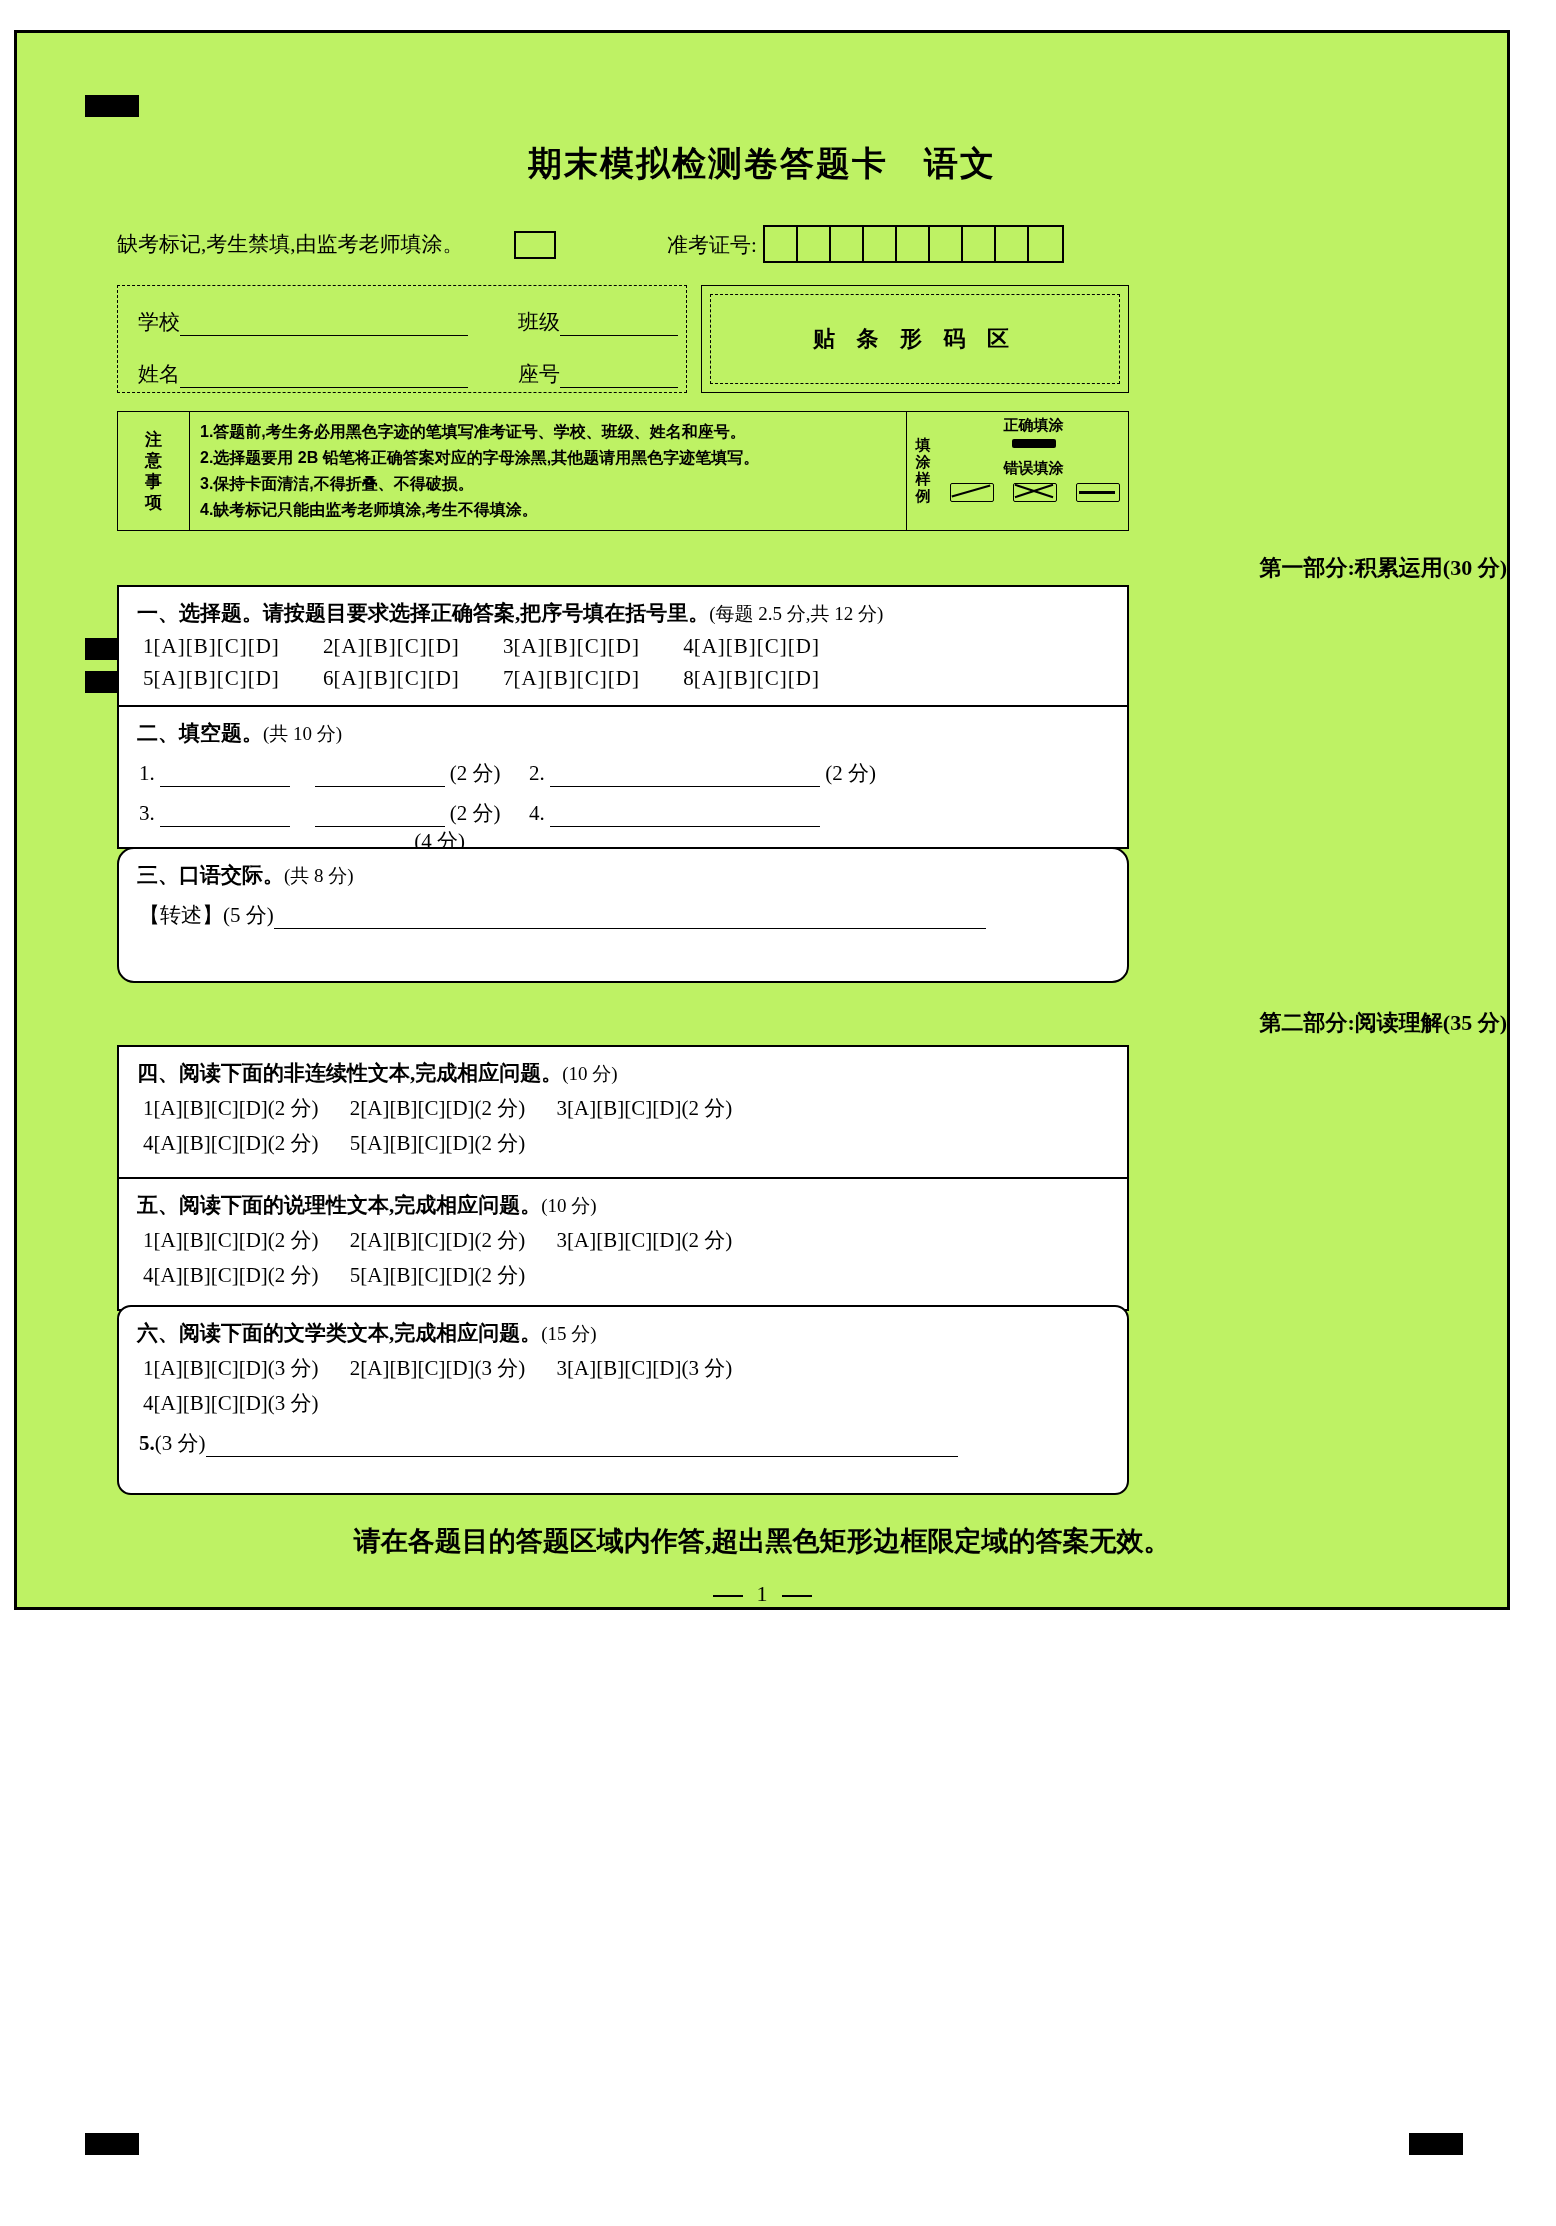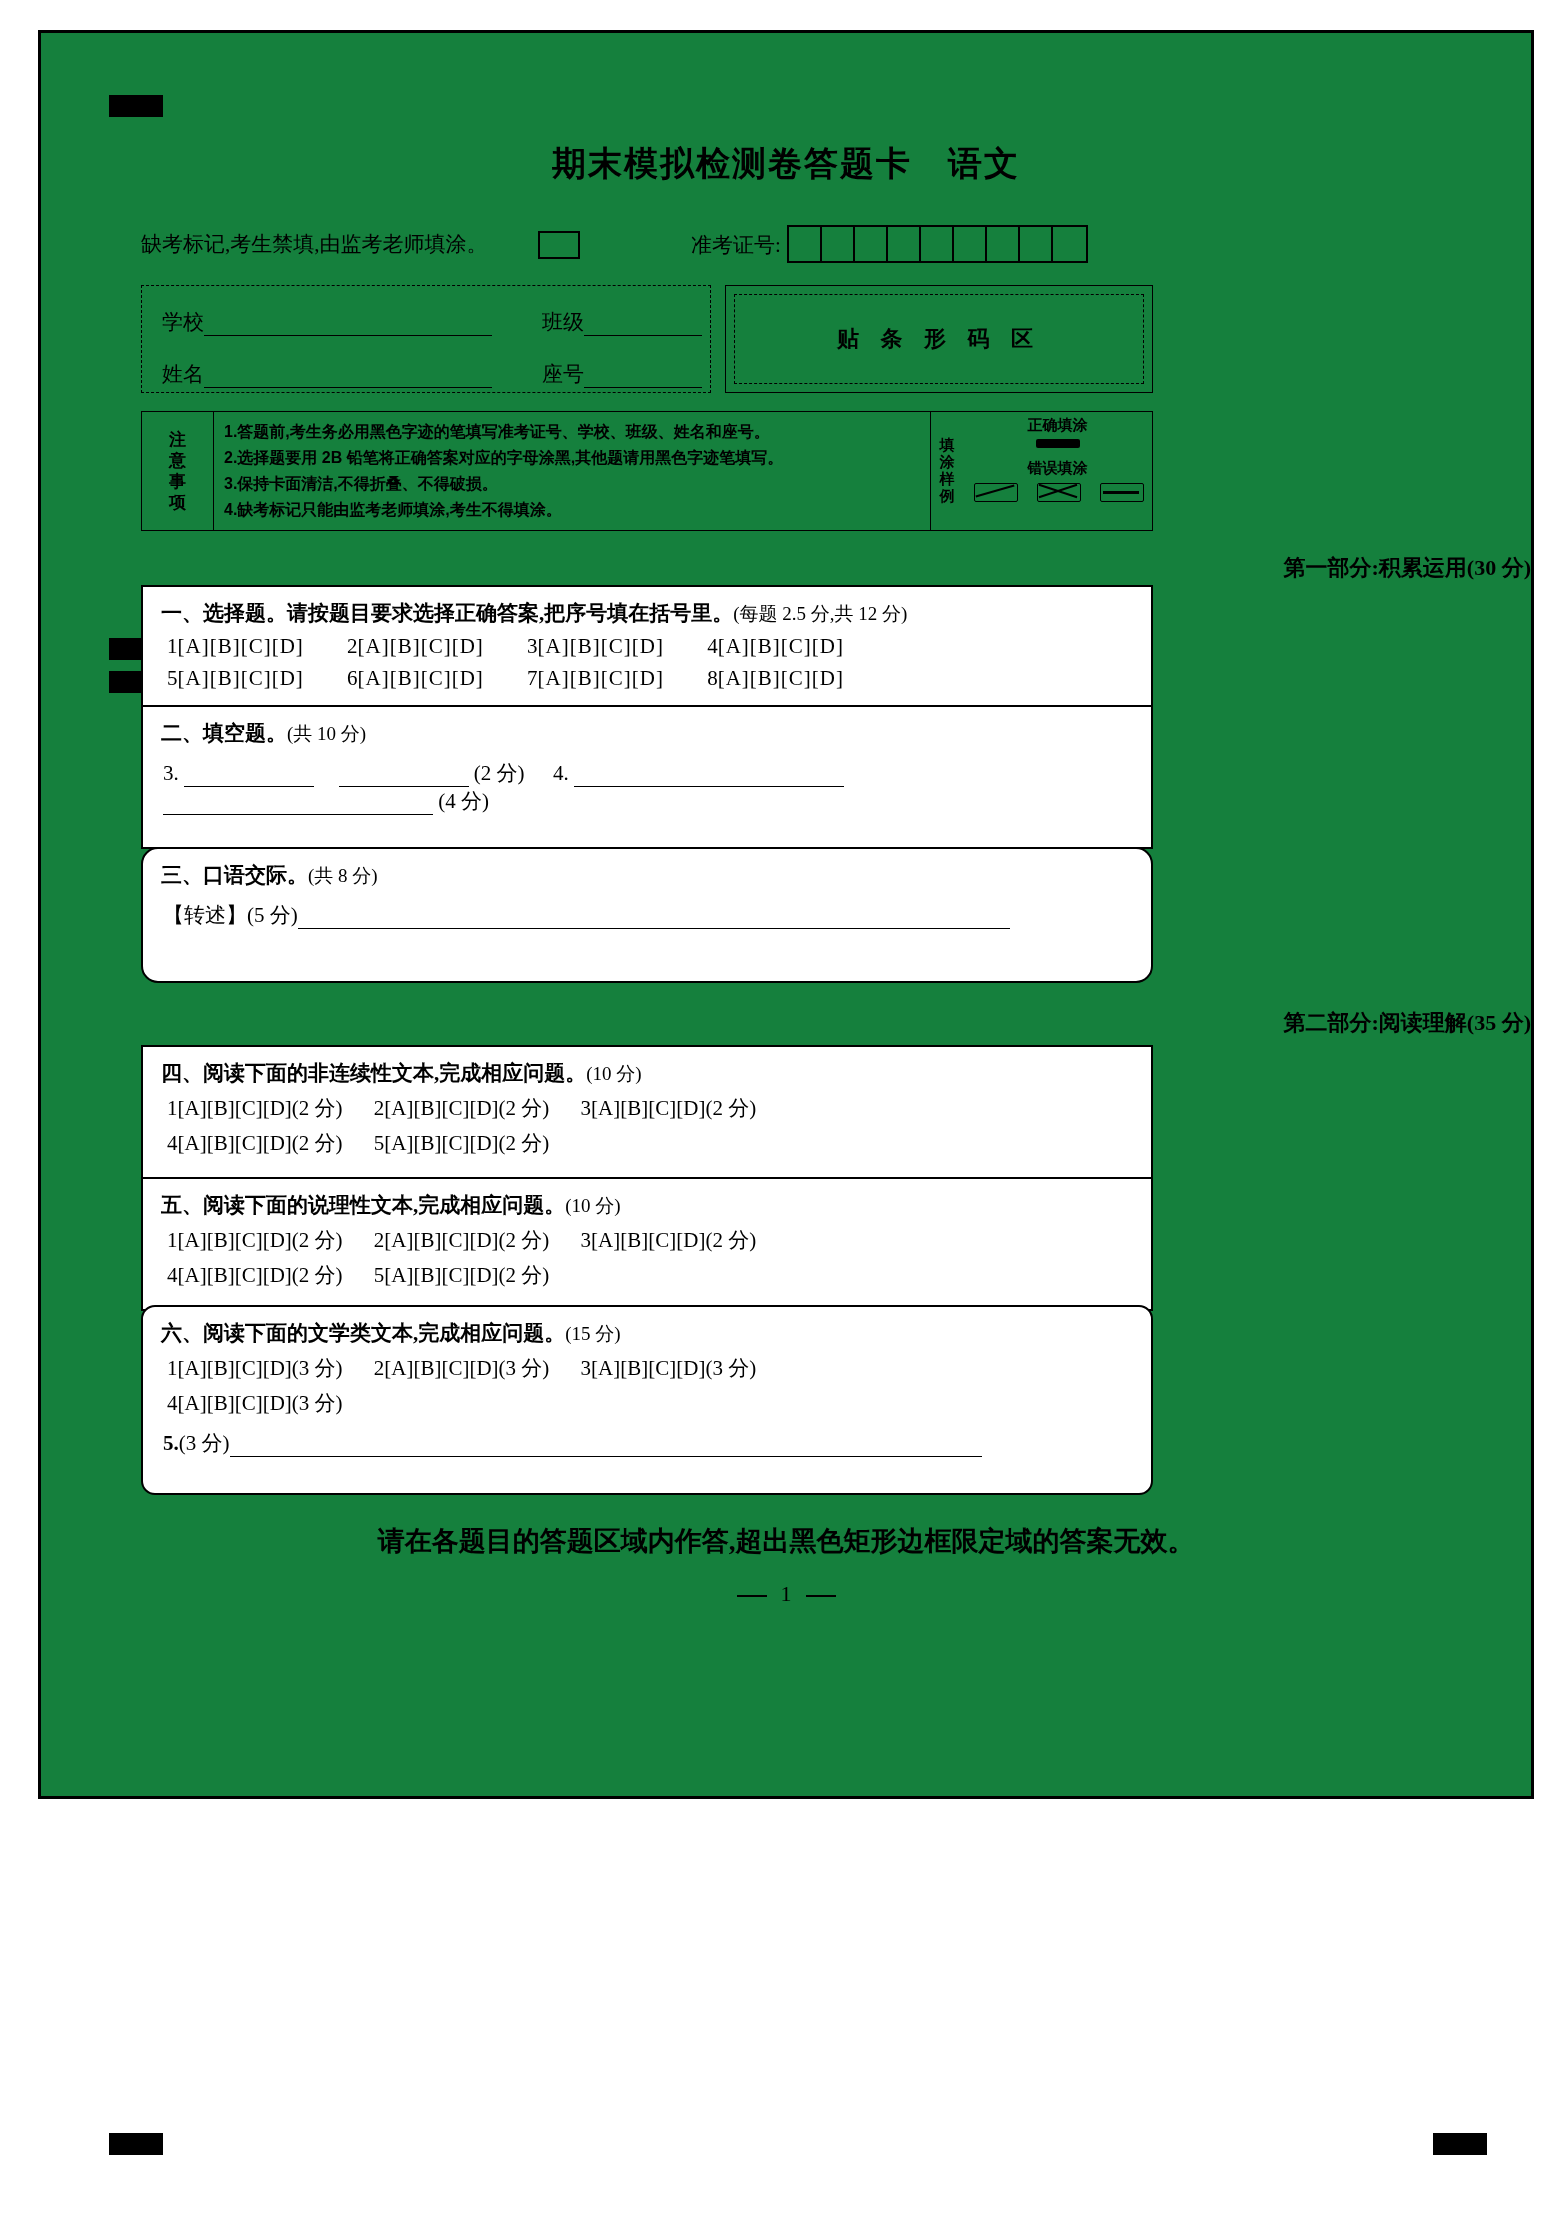--- a/index.html
+++ b/index.html
@@ -1,18 +1,18 @@
 <!DOCTYPE html>
 <html><head>
 <meta charset="utf-8">
 <style>
   html,body{margin:0;padding:0;background:#fff;}
   body{font-family:"Liberation Serif","DejaVu Serif",serif;}
   #page{position:relative;width:1556px;height:2226px;background:#fff;overflow:hidden;}
-  #sheet{position:absolute;left:38px;top:30px;width:1496px;height:1769px;border:3px solid #000;box-sizing:border-box;background:#15803d;}
+  #sheet{position:absolute;left:14px;top:30px;width:1496px;height:1580px;border:3px solid #000;box-sizing:border-box;background:#bef264;}
   .timing{position:absolute;background:#000;}
   .tm-tl{left:68px;top:62px;width:54px;height:22px;}
   .tm-ml1{left:68px;top:605px;width:54px;height:22px;}
   .tm-ml2{left:68px;top:638px;width:54px;height:22px;}
   .tm-bl{left:68px;top:2100px;width:54px;height:22px;}
   .tm-br{left:1392px;top:2100px;width:54px;height:22px;}
 
   .title{position:absolute;left:0;right:0;top:108px;text-align:center;font-size:34px;font-weight:bold;letter-spacing:2px;color:#000;}
   .title .gap{display:inline-block;width:36px;}
 
@@ -189,20 +189,31 @@
         </div>
       </div>
     </div>
 
     <div class="blk" style="top:672px;height:144px;">
       <div class="inner">
         <div class="q-title">
           <span>二、填空题。</span><span class="small">(共 10 分)</span>
         </div>
         <div class="fill-row">
+          <span>1.</span>
+          <span class="u-line" style="width:130px;"></span>
+          <span class="sp" style="width:14px"></span>
+          <span class="u-line" style="width:130px;"></span>
+          <span>(2 分)</span>
+          <span class="sp" style="width:18px"></span>
+          <span>2.</span>
+          <span class="u-line" style="width:270px;"></span>
+          <span>(2 分)</span>
+        </div>
+        <div class="fill-row">
           <span>3.</span>
           <span class="u-line" style="width:130px;"></span>
           <span class="sp" style="width:14px"></span>
           <span class="u-line" style="width:130px;"></span>
           <span>(2 分)</span>
           <span class="sp" style="width:18px"></span>
           <span>4.</span>
           <span class="u-line" style="width:270px;"></span>
           <span class="sp" style="width:14px"></span>
           <span class="u-line" style="width:270px;"></span>

